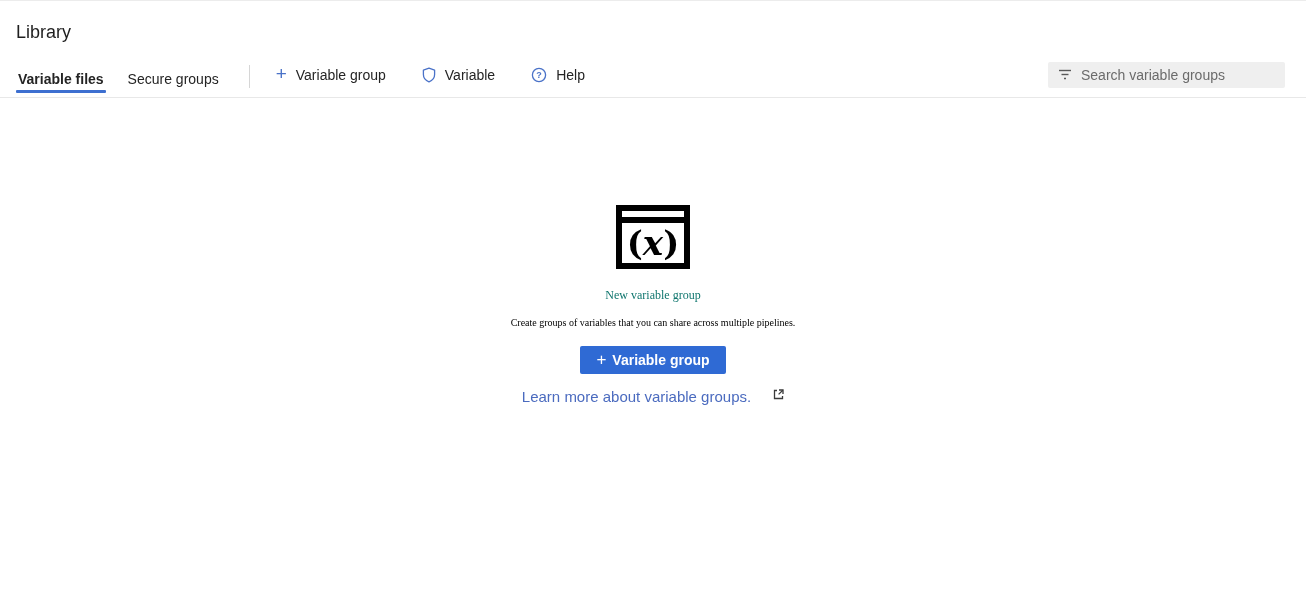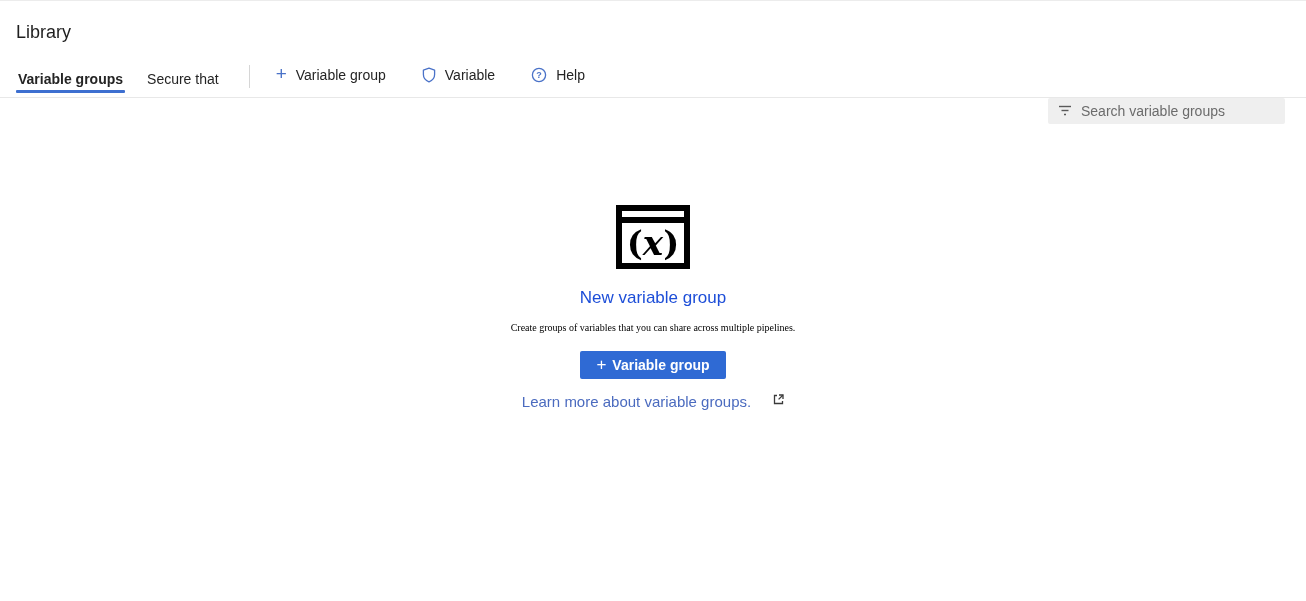--- a/index.html
+++ b/index.html
@@ -88,21 +88,20 @@
     right: 21px;
     top: 2px;
     width: 237px;
     height: 26px;
     background: #efefef;
     border-radius: 2px;
     display: flex;
     align-items: center;
     padding: 0 8px 0 10px;
     gap: 9px;
-    margin-top: 36px;
   }
   .searchbox input {
     flex: 1;
     border: none;
     background: transparent;
     outline: none;
     font-family: "Liberation Sans", sans-serif;
     font-size: 14px;
     color: #242424;
   }
@@ -112,23 +111,24 @@
   .empty-state {
     margin-top: 107px;
     display: flex;
     flex-direction: column;
     align-items: center;
     text-align: center;
   }
   .vg-icon { display: block; }
   .empty-title {
     margin-top: 19px;
-    font-size: 17px;
+    font-size: 12px;
     font-weight: 500;
-    color: #1d4ed8;
+    color: #0f766e;
+    font-family: Liberation Serif, serif;
   }
   .empty-desc {
     margin-top: 11px;
     font-size: 10px;
     line-height: 18px;
     color: #000000;
     width: 312px;
     font-family: Liberation Serif, serif;
   }
   .primary-btn {
@@ -171,25 +171,25 @@
 
 <div class="page">
 
   <div class="header">
     <h1 class="page-title">Library</h1>
   </div>
 
   <div class="commandbar">
     <div class="tabs">
       <div class="tab active">
-        <span>Variable groups</span>
+        <span>Variable files</span>
         <div class="tab-underline"></div>
       </div>
       <div class="tab">
-        <span>Secure that</span>
+        <span>Secure groups</span>
       </div>
     </div>
 
     <div class="vdivider"></div>
 
     <button class="cmd">
       <span class="cmd-plus">+</span>
       <span>Variable group</span>
     </button>
 

